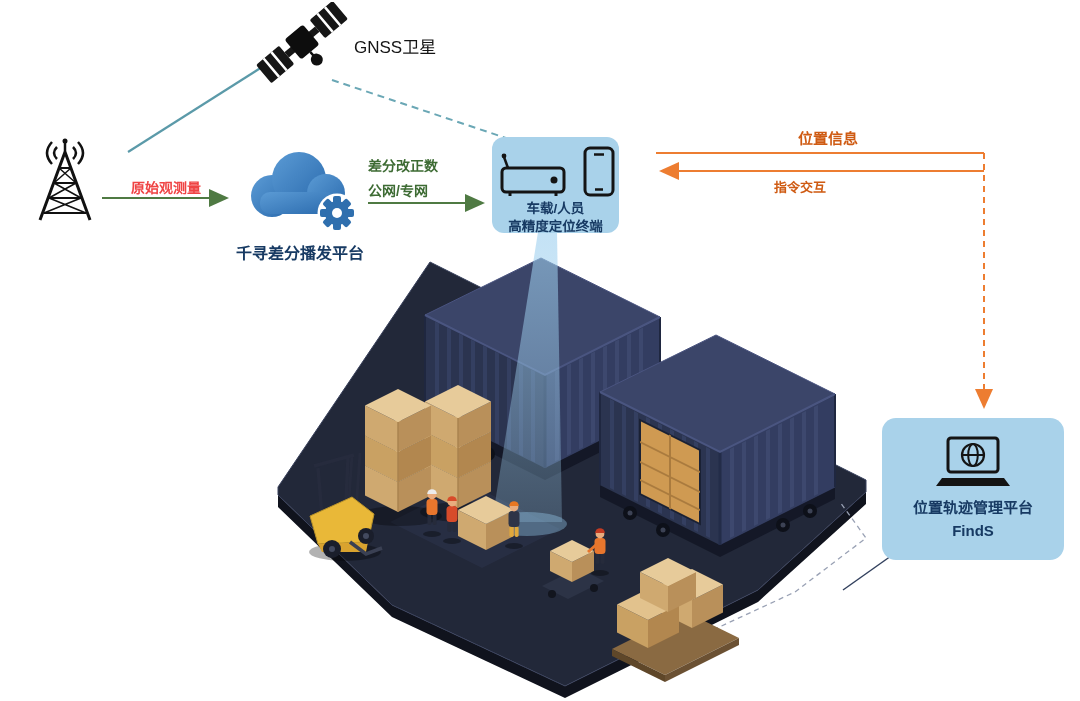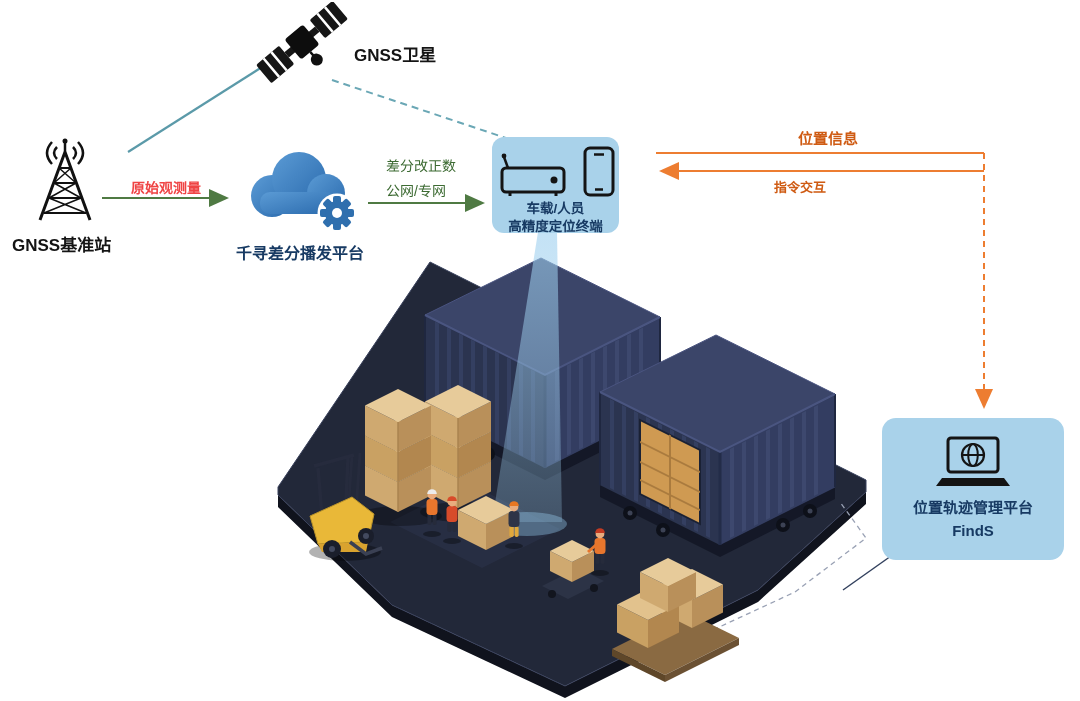--- a/index.html
+++ b/index.html
@@ -3,27 +3,27 @@
 <meta charset="utf-8">
 <style>
   html,body{margin:0;padding:0;background:#fff;}
   .canvas{position:relative;width:1080px;height:701px;background:#ffffff;overflow:hidden;
           font-family:"Liberation Sans", sans-serif;}
   .abs{position:absolute;}
   svg{display:block;}
   .layer{position:absolute;left:0;top:0;width:1080px;height:701px;pointer-events:none;}
 
   #ic-satellite{left:250px;top:2px;}
-  #lbl-satellite{left:354px;top:33px;font-size:17px;font-weight:700;color:#141414;margin-top:8px;}
+  #lbl-satellite{left:354px;top:33px;font-size:17px;font-weight:400;color:#141414;}
   #ic-tower{left:34px;top:136px;}
   #lbl-base{left:12px;top:231px;width:140px;font-size:17px;font-weight:700;color:#141414;}
   #lbl-rawobs{left:112px;top:177px;width:108px;text-align:center;font-size:14px;font-weight:700;color:#ef4444;}
   #ic-cloud{left:236px;top:136px;}
   #lbl-cloud{left:210px;top:242px;width:180px;text-align:center;font-size:16px;font-weight:700;color:#173a63;line-height:1.45;}
-  #lbl-corr{left:386px;top:154px;font-size:14px;font-weight:400;color:#3d6b33;line-height:1.8;}
+  #lbl-corr{left:368px;top:154px;font-size:14px;font-weight:700;color:#3d6b33;line-height:1.8;}
 
   #box-terminal{left:492px;top:137px;width:127px;height:96px;background:#a9d2ea;border-radius:12px;
       display:flex;flex-direction:column;align-items:center;padding-top:9px;box-sizing:border-box;}
   .t-icons{display:flex;align-items:flex-end;gap:12px;height:52px;}
   .t-label{font-size:13.5px;font-weight:700;color:#173a63;text-align:center;line-height:1.35;margin-top:2px;}
 
   #lbl-posinfo{left:742px;top:127px;width:116px;text-align:right;font-size:15px;font-weight:700;color:#cf5b13;}
   #lbl-cmd{left:742px;top:177px;width:116px;text-align:center;font-size:13px;font-weight:700;color:#cf5b13;}
 
   #box-finds{left:882px;top:418px;width:182px;height:142px;background:#a9d2ea;border-radius:14px;
@@ -263,21 +263,20 @@
       <circle cx="31" cy="5" r="2.5" fill="#111"></circle>
       <path d="M31,16 L6,84 M31,16 L56,84" stroke="#111" stroke-width="3" fill="none"></path>
       <path d="M25,32 H37 M20,47 H42 M15,62 H47 M10,77 H52" stroke="#111" stroke-width="2"></path>
       <path d="M25,32 L42,47 M37,32 L20,47 M20,47 L47,62 M42,47 L15,62 M15,62 L52,77 M47,62 L10,77" stroke="#111" stroke-width="1.5"></path>
       <path d="M18 6 Q 8 17 18 28" stroke="#111" stroke-width="2.5" fill="none"></path>
       <path d="M23 11 Q 17 17 23 23" stroke="#111" stroke-width="2.5" fill="none"></path>
       <path d="M44 6 Q 54 17 44 28" stroke="#111" stroke-width="2.5" fill="none"></path>
       <path d="M39 11 Q 45 17 39 23" stroke="#111" stroke-width="2.5" fill="none"></path>
     </svg>
   </div>
-  <div class="abs" id="lbl-base">GNSS基准站</div>
 
   <div class="abs" id="lbl-rawobs">原始观测量</div>
 
   <div class="abs" id="ic-cloud">
     <svg width="128" height="102" viewBox="0 0 128 102">
       <defs>
         <linearGradient id="cloudG" x1="0" y1="0" x2="1" y2="1">
           <stop offset="0" stop-color="#5b9bd5"></stop>
           <stop offset="1" stop-color="#2a6aad"></stop>
         </linearGradient>

